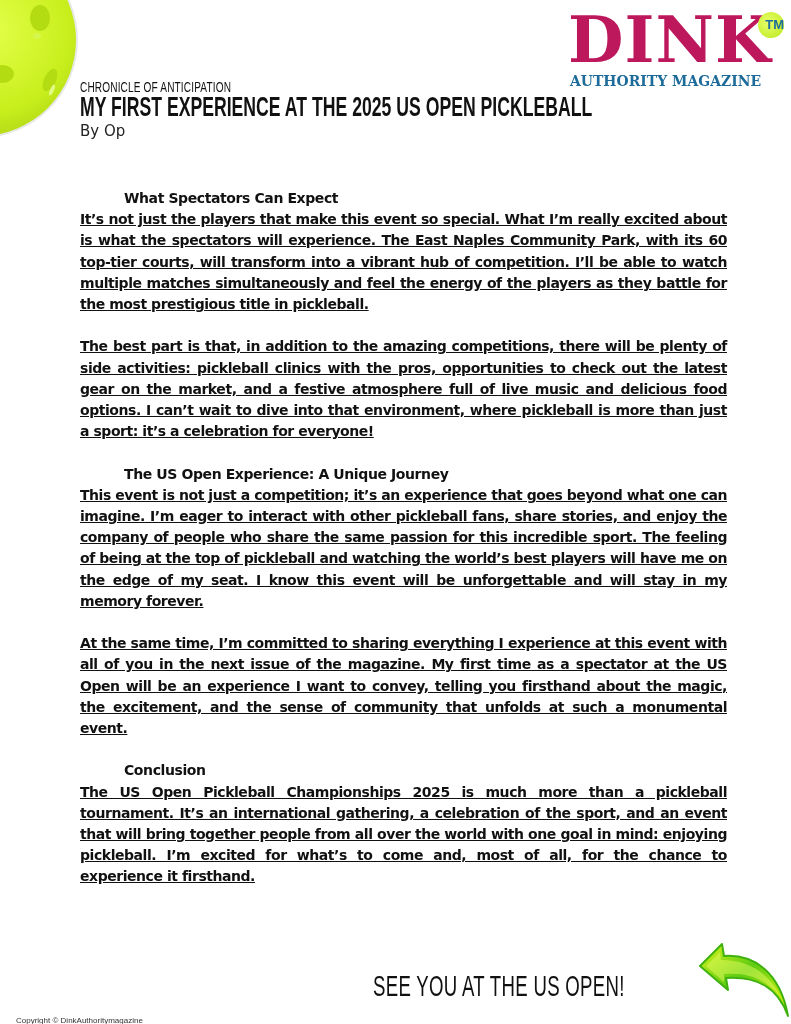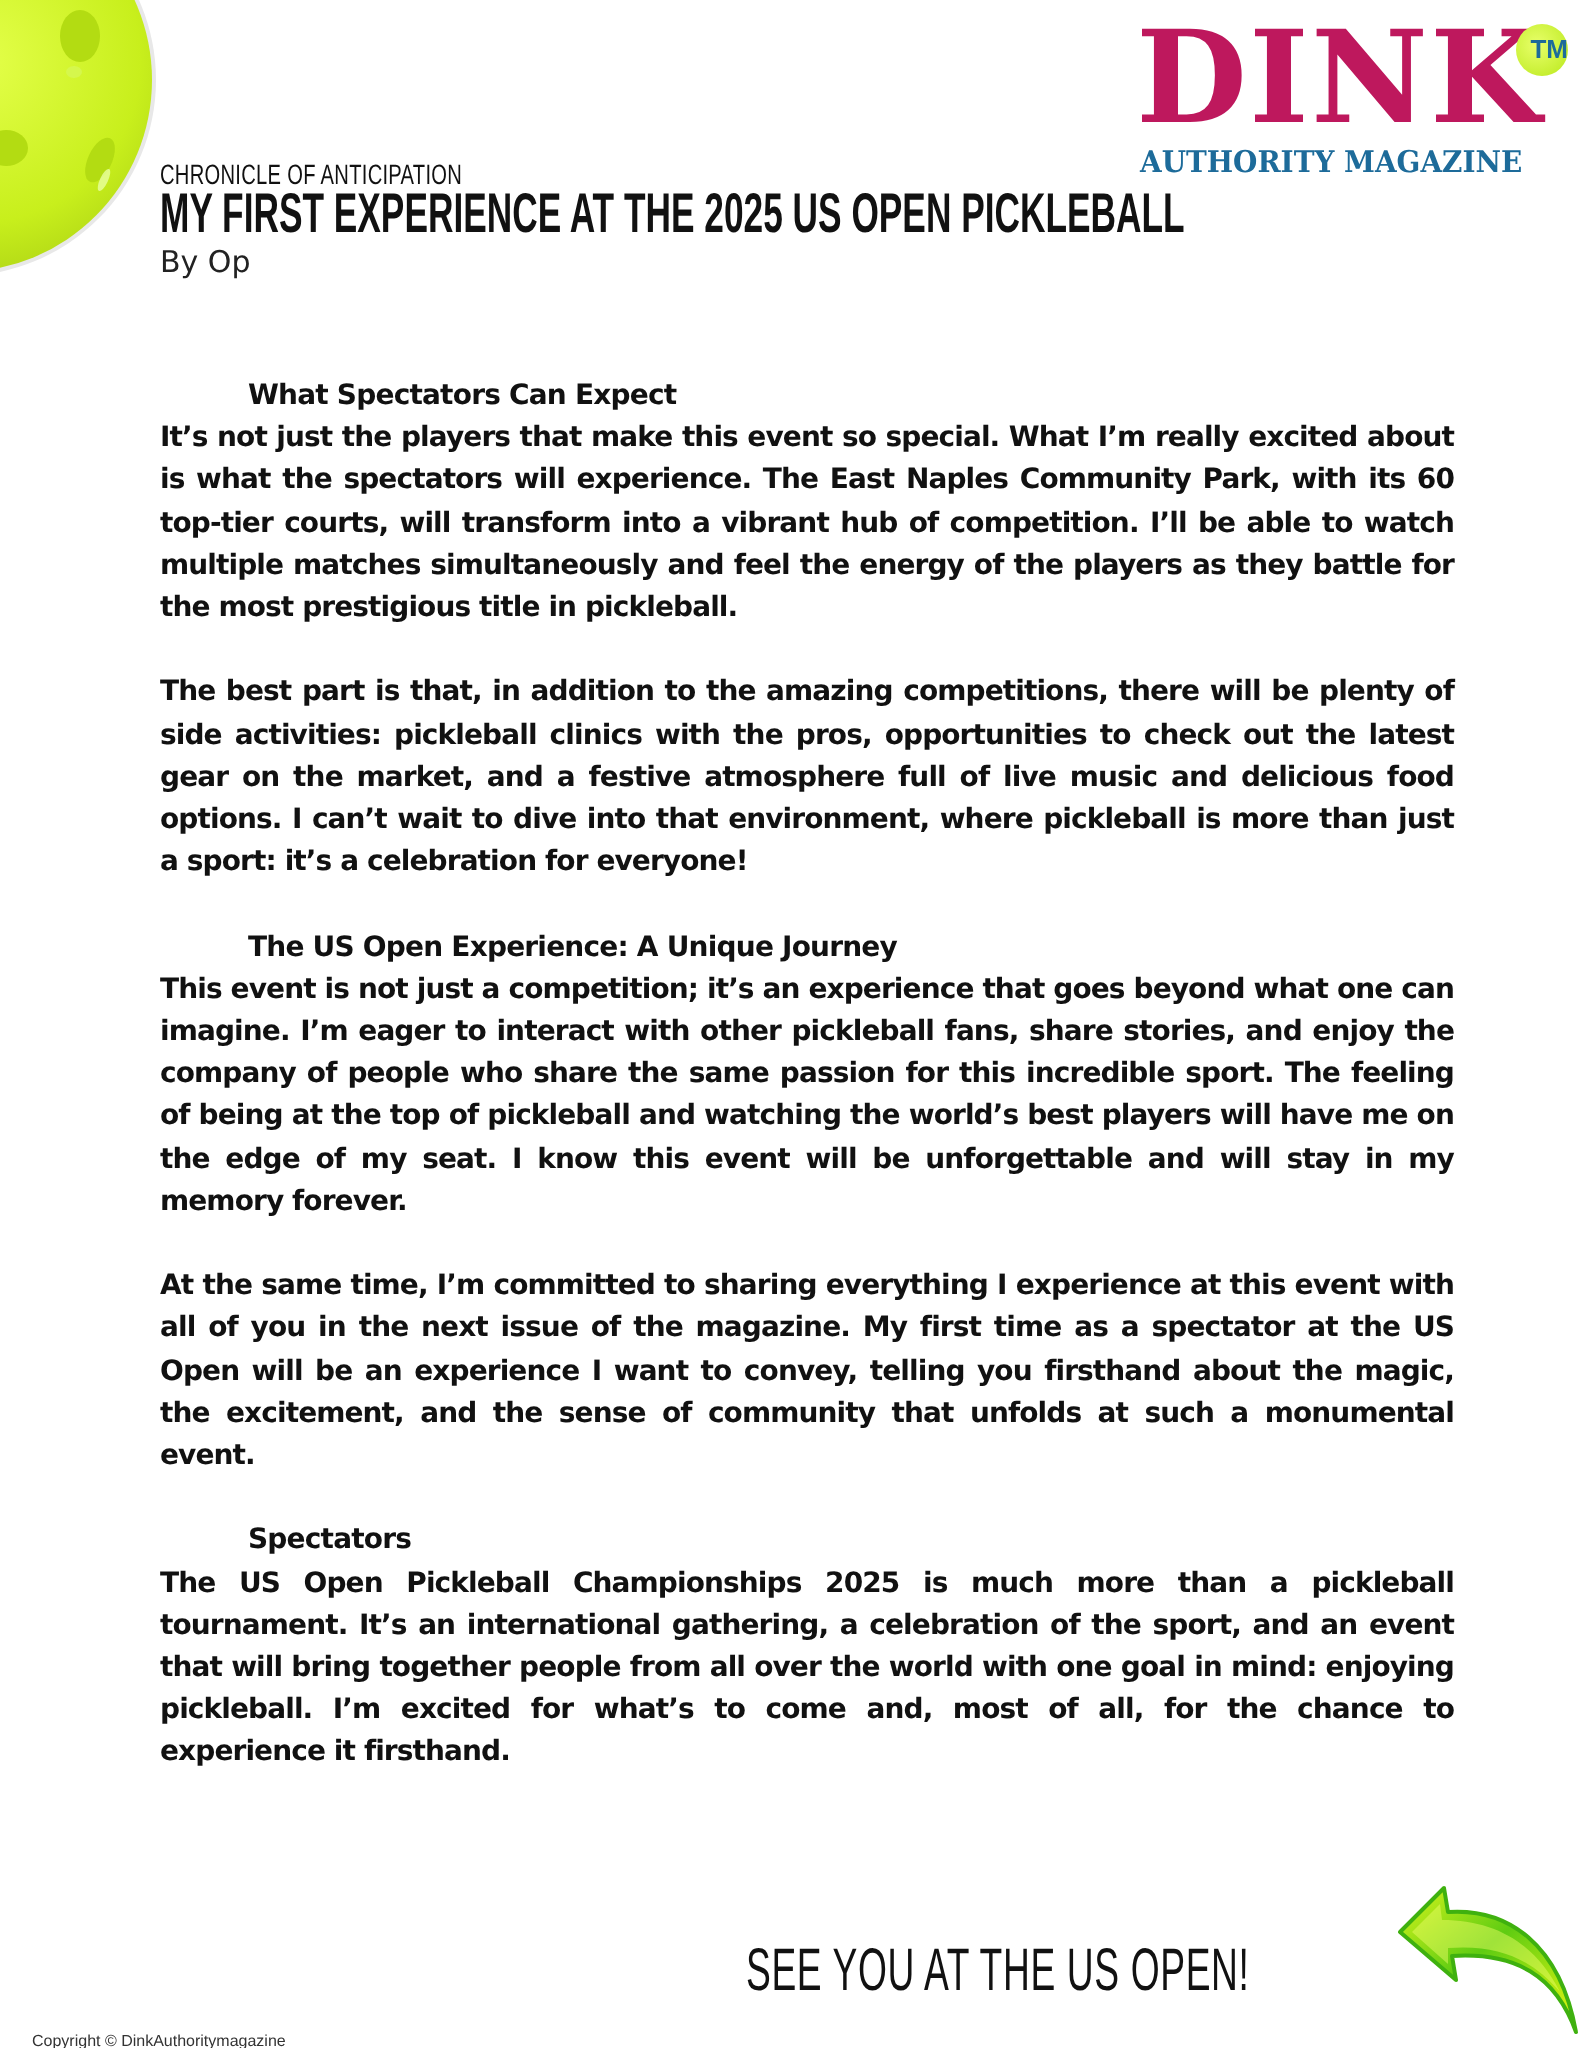--- a/index.html
+++ b/index.html
@@ -8,21 +8,21 @@
   .logo { position: absolute; left: 566px; top: 8px; width: 220px; height: 86px; }
   .logo-dink { position: absolute; left: 2px; top: 0px; font-family: "DejaVu Serif", serif; font-weight: bold; font-size: 64px; line-height: 64px; color: #be185d; letter-spacing: 1px; transform: scaleX(1.0); transform-origin: left top; }
   .logo-tm { position: absolute; left: 192px; top: 4px; width: 26px; height: 26px; border-radius: 50%; background: radial-gradient(circle at 40% 40%, #e8ff6a, #b9e81a); color: #1d6b9a; font-family: "Liberation Sans", sans-serif; font-size: 13px; font-weight: bold; line-height: 26px; text-align: right; }
   .logo-sub { position: absolute; left: 4px; top: 64px; font-family: "DejaVu Serif", serif; font-weight: bold; font-size: 15px; line-height: 18px; color: #1d6b9a; letter-spacing: 0px; white-space: nowrap; transform: scaleX(0.93); transform-origin: left top; }
   .header { position: absolute; left: 80px; top: 80px; }
   .kicker { font-family: "Liberation Sans", sans-serif; font-size: 14px; line-height: 14px; color: #111; transform: scaleX(0.72); transform-origin: left top; white-space: nowrap; letter-spacing: 0.2px; }
   .title { font-family: "Liberation Sans", sans-serif; font-weight: bold; font-size: 28px; line-height: 24px; color: #111; transform: scaleX(0.63); transform-origin: left top; white-space: nowrap; margin-top: 1px; }
   .byline { font-family: "DejaVu Sans", sans-serif; font-size: 15px; line-height: 20px; color: #222; margin-top: 2px; }
   .article { position: absolute; left: 80px; top: 188px; width: 647px; font-family: "DejaVu Sans", sans-serif; font-weight: bold; font-size: 14px; line-height: 21.2px; color: #111; }
   .article .sec-title { font-weight: bold; text-align: left; letter-spacing: -0.4px; margin-left: 44px; }
-  .article p { margin: 0 0 21.2px 0; text-align: justify; letter-spacing: -0.45px; word-spacing: 0px; }
+  .article p { margin: 0 0 21.2px 0; text-align: justify; letter-spacing: -0.45px; word-spacing: 0px; text-decoration: underline; }
   .closing { position: absolute; left: 373px; top: 970px; font-family: "Liberation Sans", sans-serif; font-size: 30px; line-height: 32px; color: #111; transform: scaleX(0.62); transform-origin: left top; white-space: nowrap; letter-spacing: 0.5px; }
   .arrow { position: absolute; left: 696px; top: 938px; width: 94px; height: 82px; }
   .copyright { position: absolute; left: 16px; top: 1016px; font-family: Liberation Sans, sans-serif; font-size: 8px; line-height: 10px; color: #333; }
 </style>
 </head>
 <body>
 
 <svg class="ball" viewBox="0 0 200 200">
   <defs>
     <radialGradient id="ballGrad" cx="55%" cy="45%" r="60%">
@@ -55,21 +55,21 @@
 
 <div class="article">
   <div class="sec-title">What Spectators Can Expect</div>
   <p>It’s not just the players that make this event so special. What I’m really excited about is what the spectators will experience. The East Naples Community Park, with its 60 top-tier courts, will transform into a vibrant hub of competition. I’ll be able to watch multiple matches simultaneously and feel the energy of the players as they battle for the most prestigious title in pickleball.</p>
   <p>The best part is that, in addition to the amazing competitions, there will be plenty of side activities: pickleball clinics with the pros, opportunities to check out the latest gear on the market, and a festive atmosphere full of live music and delicious food options. I can’t wait to dive into that environment, where pickleball is more than just a sport: it’s a celebration for everyone!</p>
 
   <div class="sec-title">The US Open Experience: A Unique Journey</div>
   <p>This event is not just a competition; it’s an experience that goes beyond what one can imagine. I’m eager to interact with other pickleball fans, share stories, and enjoy the company of people who share the same passion for this incredible sport. The feeling of being at the top of pickleball and watching the world’s best players will have me on the edge of my seat. I know this event will be unforgettable and will stay in my memory forever.</p>
   <p>At the same time, I’m committed to sharing everything I experience at this event with all of you in the next issue of the magazine. My first time as a spectator at the US Open will be an experience I want to convey, telling you firsthand about the magic, the excitement, and the sense of community that unfolds at such a monumental event.</p>
 
-  <div class="sec-title">Spectators</div>
+  <div class="sec-title">Conclusion</div>
   <p>The US Open Pickleball Championships 2025 is much more than a pickleball tournament. It’s an international gathering, a celebration of the sport, and an event that will bring together people from all over the world with one goal in mind: enjoying pickleball. I’m excited for what’s to come and, most of all, for the chance to experience it firsthand.</p>
 </div>
 
 <div class="closing">SEE YOU AT THE US OPEN!</div>
 
 <svg class="arrow" viewBox="0 0 94 82">
   <defs>
     <linearGradient id="arrowGrad" x1="0" y1="0" x2="1" y2="1">
       <stop offset="0%" stop-color="#d8f51c"></stop>
       <stop offset="45%" stop-color="#5fcc12"></stop>

